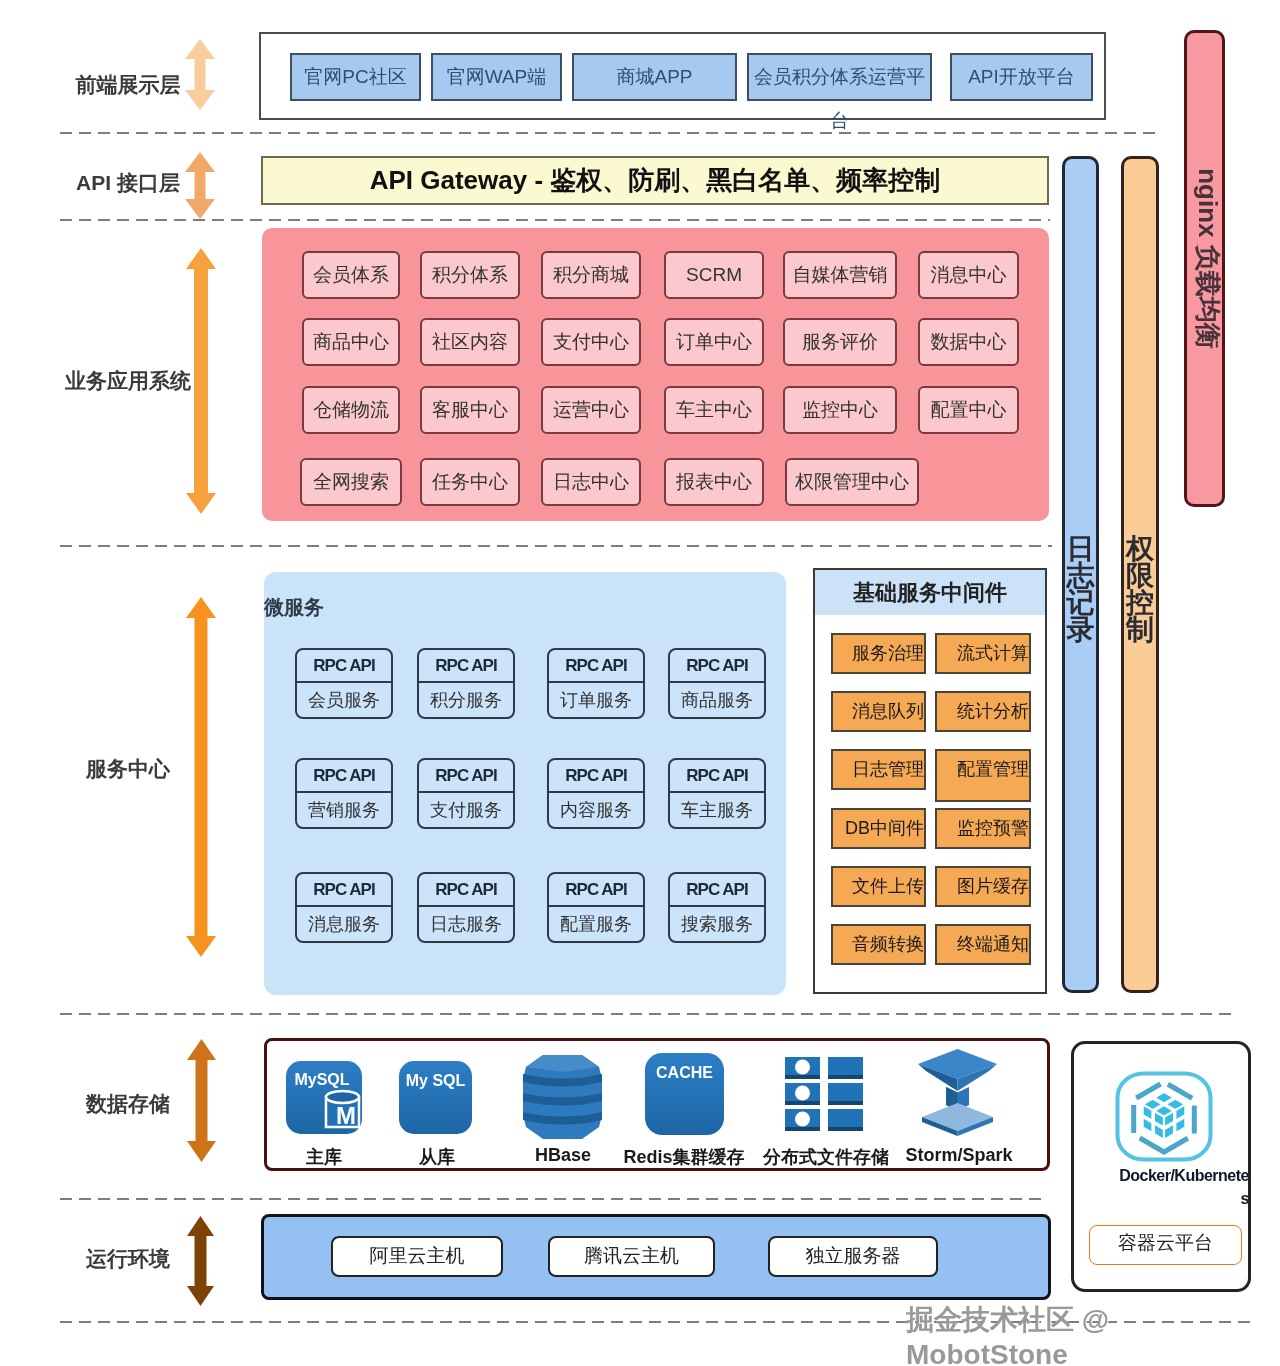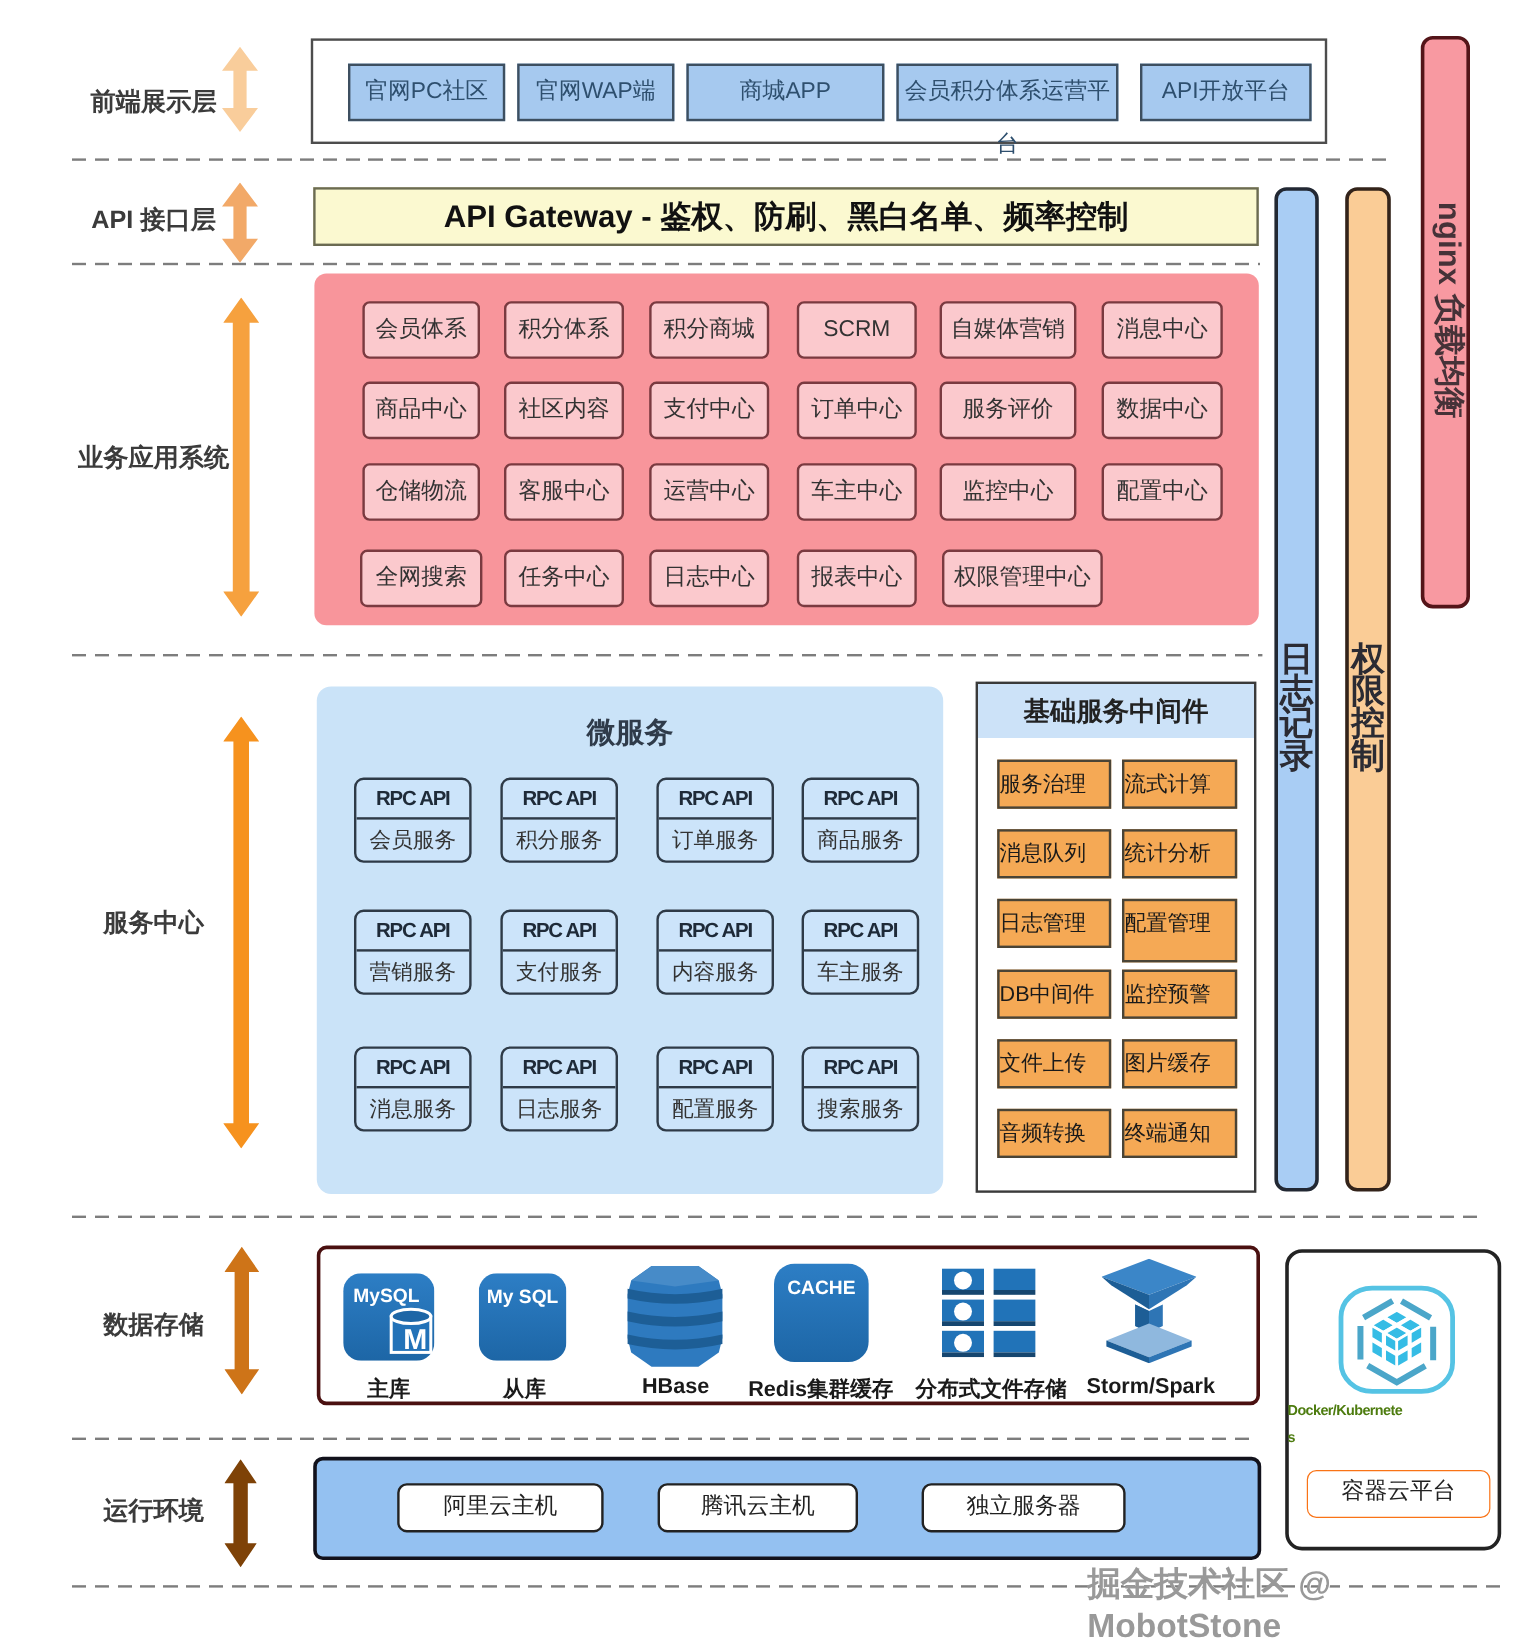--- a/index.html
+++ b/index.html
@@ -5,21 +5,21 @@
 body{font-family:"Liberation Sans",sans-serif;background:#fff}
 #page{position:relative;width:1280px;height:1366px;background:#fff;overflow:hidden}
 .abs{position:absolute}
 .dash{position:absolute;height:2px;background:repeating-linear-gradient(90deg,#7d7d7d 0 12px,transparent 12px 19px)}
 .lbl{position:absolute;left:0;width:256px;text-align:center;font-weight:bold;font-size:21px;color:#3b3b3b}
 .bluebox{position:absolute;background:#a6c9ef;border:2px solid #3d4f60;color:#2e4f6e;font-size:19px;text-align:center}
 .pinkbox{position:absolute;background:#fbc9cd;border:2px solid #7a3a40;border-radius:6px;color:#333;font-size:19px;text-align:center;line-height:44px}
 .rpc{position:absolute;border:2px solid #2e3a47;border-radius:8px;background:#cce4fa;overflow:hidden}
 .rpct{height:33px;border-bottom:2px solid #2e3a47;line-height:31px;font-weight:bold;font-size:17px;letter-spacing:-1px;color:#1e2a38;text-align:center}
 .rpcb{line-height:34px;font-size:18px;color:#333;text-align:center}
-.orbox{position:absolute;background:#f5a955;border:2px solid #4a4436;color:#1a1a1a;font-size:18px;text-align:left;line-height:37px}
+.orbox{position:absolute;background:#f5a955;border:2px solid #4a4436;color:#1a1a1a;font-size:18px;text-align:right;line-height:37px}
 .vbar{position:absolute;border-radius:10px}
 .vtxt{display:flex;flex-direction:column;justify-content:center;align-items:center;height:100%;padding-top:28px;font-weight:bold;font-size:28px;color:#2b2b33;line-height:27px}
 .dlab{position:absolute;font-weight:bold;font-size:18px;color:#1a1a1a;text-align:center}
 .wbox{position:absolute;background:#fff;border:2.5px solid #222;border-radius:8px;font-size:19px;color:#222;text-align:center;line-height:35px}
 </style></head><body>
 <div id="page">
 <div class="dash" style="left:60px;top:132px;width:1098px"></div>
 <div class="dash" style="left:60px;top:219px;width:990px"></div>
 <div class="dash" style="left:60px;top:545px;width:992px"></div>
 <div class="dash" style="left:60px;top:1013px;width:1177px"></div>
@@ -74,21 +74,21 @@
 <div class="pinkbox" style="left:541px;top:386px;width:100px;height:48px">运营中心</div>
 <div class="pinkbox" style="left:664px;top:386px;width:100px;height:48px">车主中心</div>
 <div class="pinkbox" style="left:783px;top:386px;width:114px;height:48px">监控中心</div>
 <div class="pinkbox" style="left:918px;top:386px;width:101px;height:48px">配置中心</div>
 <div class="pinkbox" style="left:300px;top:458px;width:102px;height:48px">全网搜索</div>
 <div class="pinkbox" style="left:420px;top:458px;width:100px;height:48px">任务中心</div>
 <div class="pinkbox" style="left:541px;top:458px;width:100px;height:48px">日志中心</div>
 <div class="pinkbox" style="left:664px;top:458px;width:100px;height:48px">报表中心</div>
 <div class="pinkbox" style="left:785px;top:458px;width:134px;height:48px">权限管理中心</div>
 <div class="abs" style="left:264px;top:572px;width:522px;height:423px;background:#cae3f8;border-radius:12px"></div>
-<div class="abs" style="left:264px;top:594px;width:522px;text-align:center;font-weight:bold;font-size:24px;color:#2f3b4a">微服务</div>
+<div class="abs" style="left:264px;top:594px;width:522px;font-weight:bold;font-size:20px;color:#2f3b4a">微服务</div>
 <div class="rpc" style="left:295px;top:648px;width:98px;height:71px">
       <div class="rpct">RPC API</div>
       <div class="rpcb">会员服务</div>
     </div>
 <div class="rpc" style="left:417px;top:648px;width:98px;height:71px">
       <div class="rpct">RPC API</div>
       <div class="rpcb">积分服务</div>
     </div>
 <div class="rpc" style="left:547px;top:648px;width:98px;height:71px">
       <div class="rpct">RPC API</div>
@@ -256,19 +256,19 @@
       <polygon points="61.3,28.5 71.4,34.4 61.3,40.3 51.2,34.4" fill="#35bce5" stroke="#fff" stroke-width="2.2"></polygon>
       <polygon points="51.2,34.4 61.3,40.3 61.3,50.9 51.2,45.0" fill="#35bce5" stroke="#fff" stroke-width="2.2"></polygon>
       <polygon points="71.4,34.4 61.3,40.3 61.3,50.9 71.4,45.0" fill="#35bce5" stroke="#fff" stroke-width="2.2"></polygon>
       <polygon points="38.7,28.5 48.8,34.4 38.7,40.3 28.6,34.4" fill="#35bce5" stroke="#fff" stroke-width="2.2"></polygon>
       <polygon points="28.6,34.4 38.7,40.3 38.7,50.9 28.6,45.0" fill="#35bce5" stroke="#fff" stroke-width="2.2"></polygon>
       <polygon points="48.8,34.4 38.7,40.3 38.7,50.9 48.8,45.0" fill="#35bce5" stroke="#fff" stroke-width="2.2"></polygon>
       <polygon points="50.0,35.1 60.1,41.0 50.0,46.9 39.9,41.0" fill="#35bce5" stroke="#fff" stroke-width="2.2"></polygon>
       <polygon points="39.9,41.0 50.0,46.9 50.0,57.5 39.9,51.6" fill="#35bce5" stroke="#fff" stroke-width="2.2"></polygon>
       <polygon points="60.1,41.0 50.0,46.9 50.0,57.5 60.1,51.6" fill="#35bce5" stroke="#fff" stroke-width="2.2"></polygon>
     </svg>
-<div class="abs" style="left:1073px;top:1164px;width:176px;text-align:left;font-weight:bold;font-size:12px;letter-spacing:-0.5px;color:#4d7c0f;line-height:23px">Docker/Kubernete<br>s</div>
+<div class="abs" style="left:1073px;top:1164px;width:176px;text-align:right;font-weight:bold;font-size:16px;letter-spacing:-0.5px;color:#0f172a;line-height:23px">Docker/Kubernete<br>s</div>
 <div class="abs" style="left:1089px;top:1225px;width:153px;height:40px;border:1px solid #f97316;border-radius:8px;background:#fff;text-align:center;line-height:34px;font-size:19px;color:#222">容器云平台</div>
 <div class="abs" style="left:261px;top:1214px;width:790px;height:86px;background:#94c1f1;border:3px solid #12121c;border-radius:8px"></div>
 <div class="wbox" style="left:331px;top:1236px;width:172px;height:41px">阿里云主机</div>
 <div class="wbox" style="left:548px;top:1236px;width:167px;height:41px">腾讯云主机</div>
 <div class="wbox" style="left:768px;top:1236px;width:170px;height:41px">独立服务器</div>
 <div class="abs" style="left:906px;top:1301px;width:350px;font-weight:bold;font-size:28px;color:#999;text-shadow:1px 1px 0 #fff">掘金技术社区 @ MobotStone</div>
 </div>
 </body></html>

